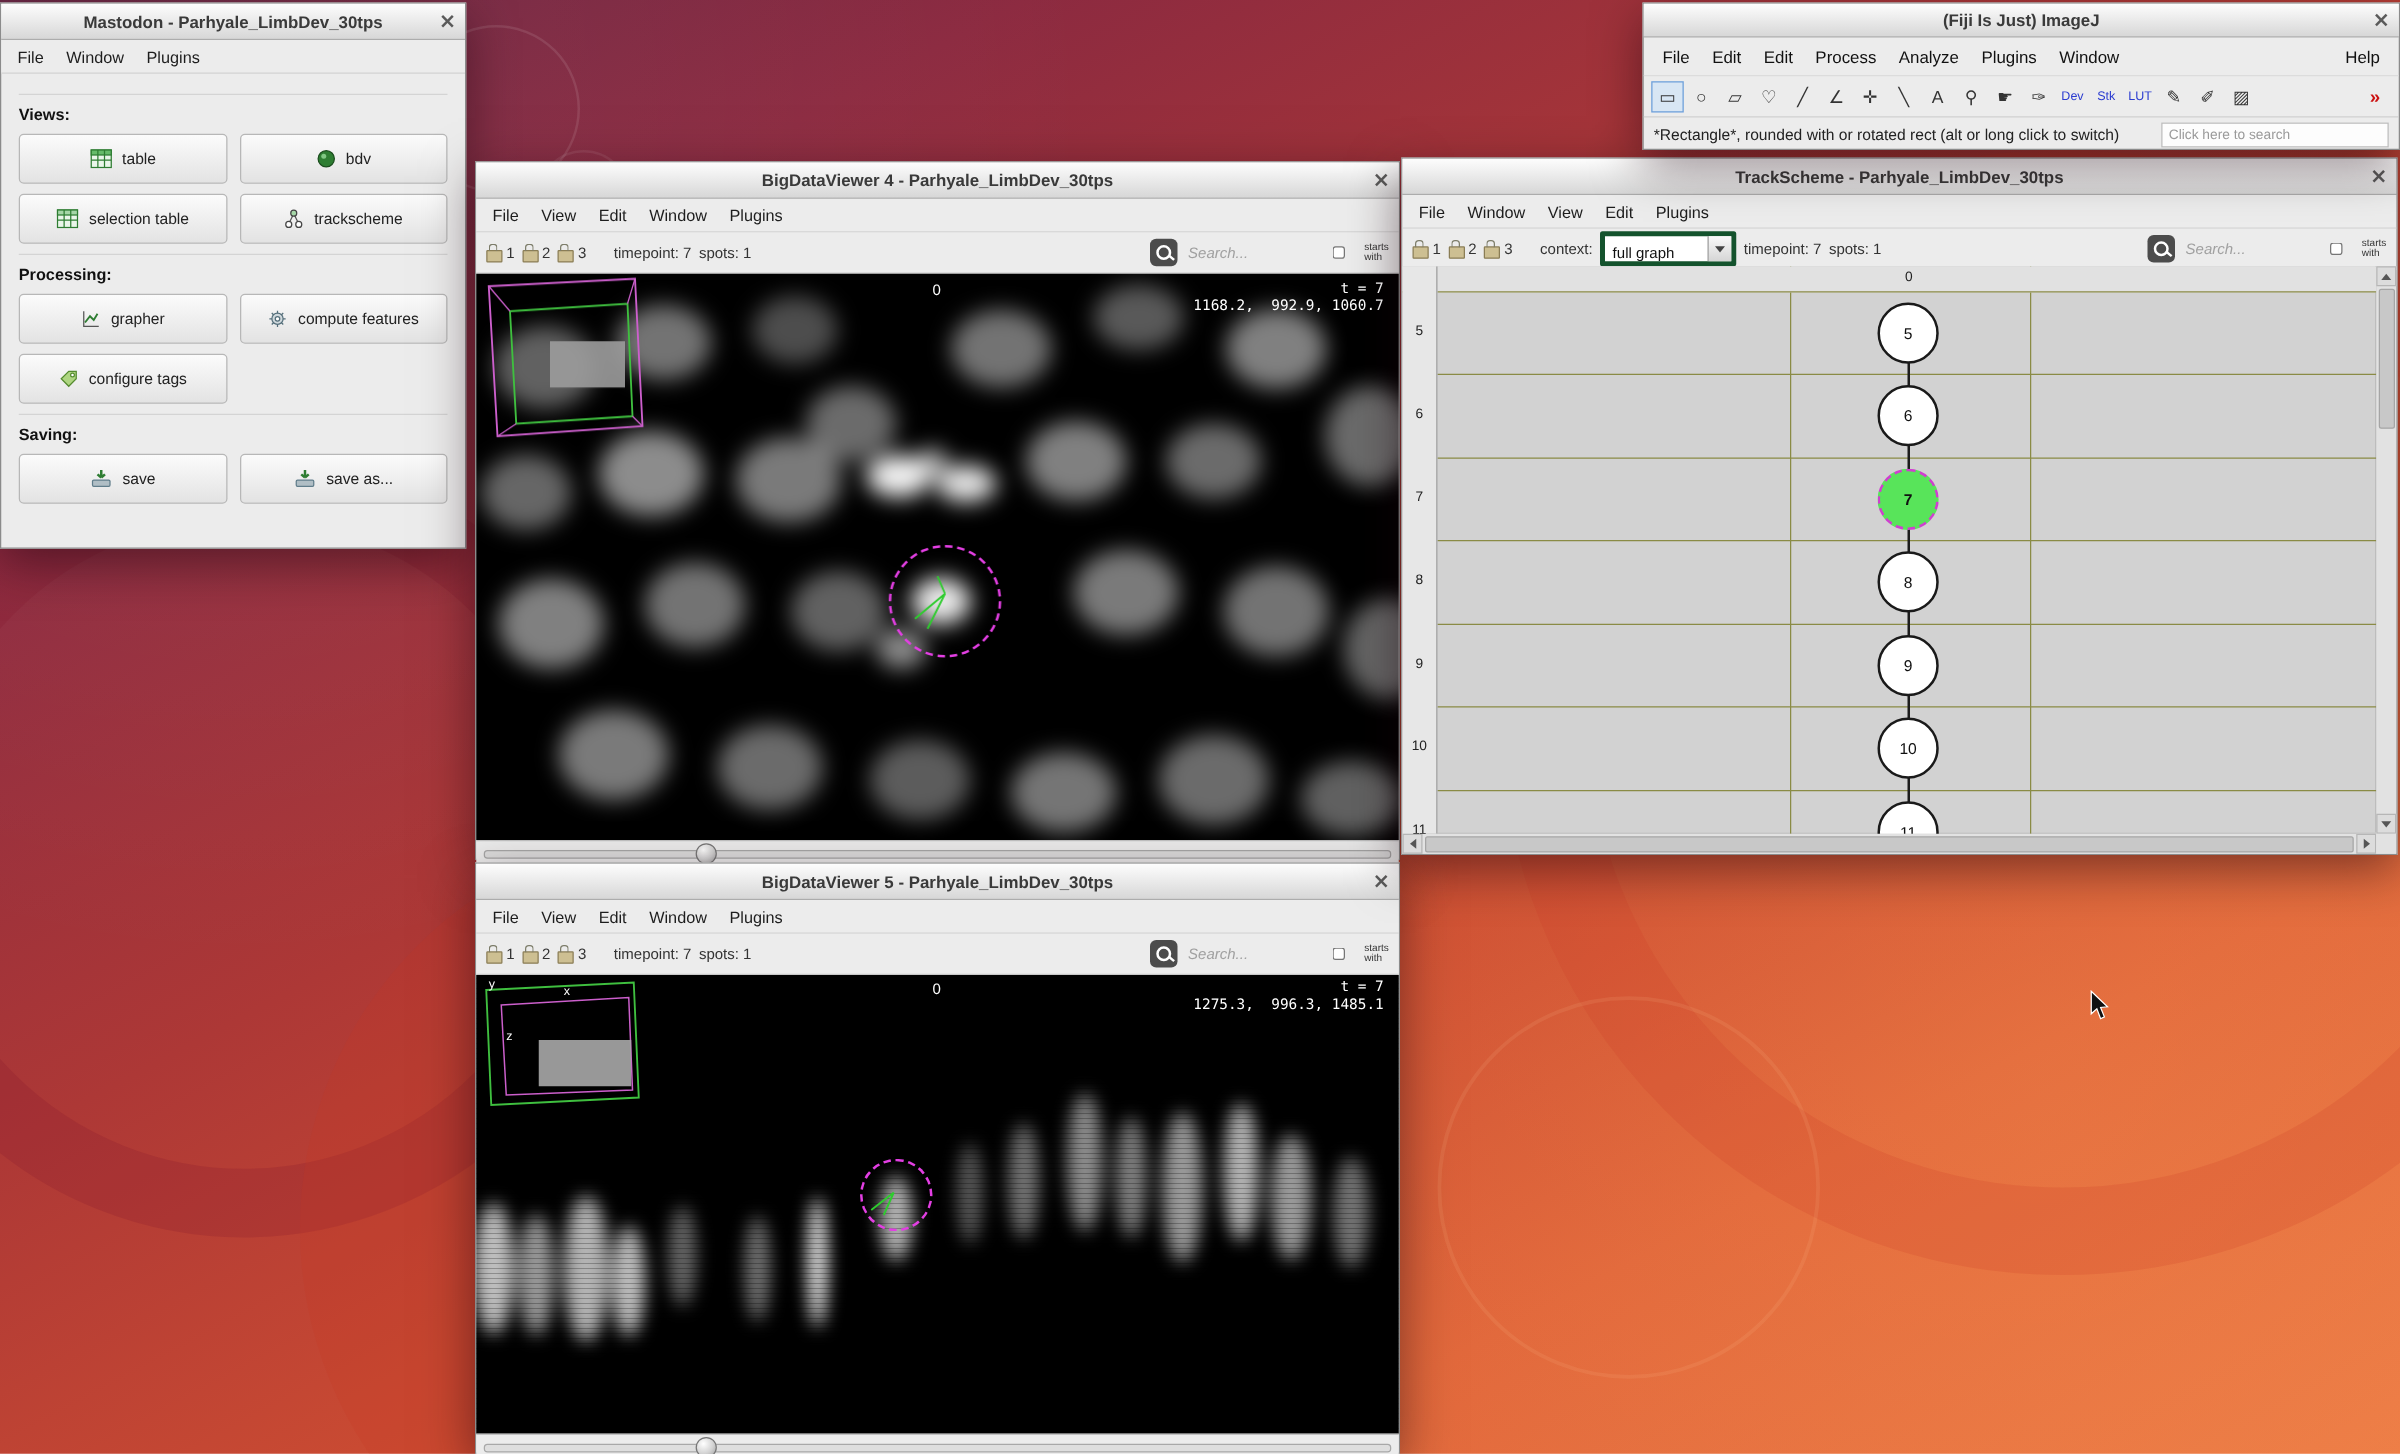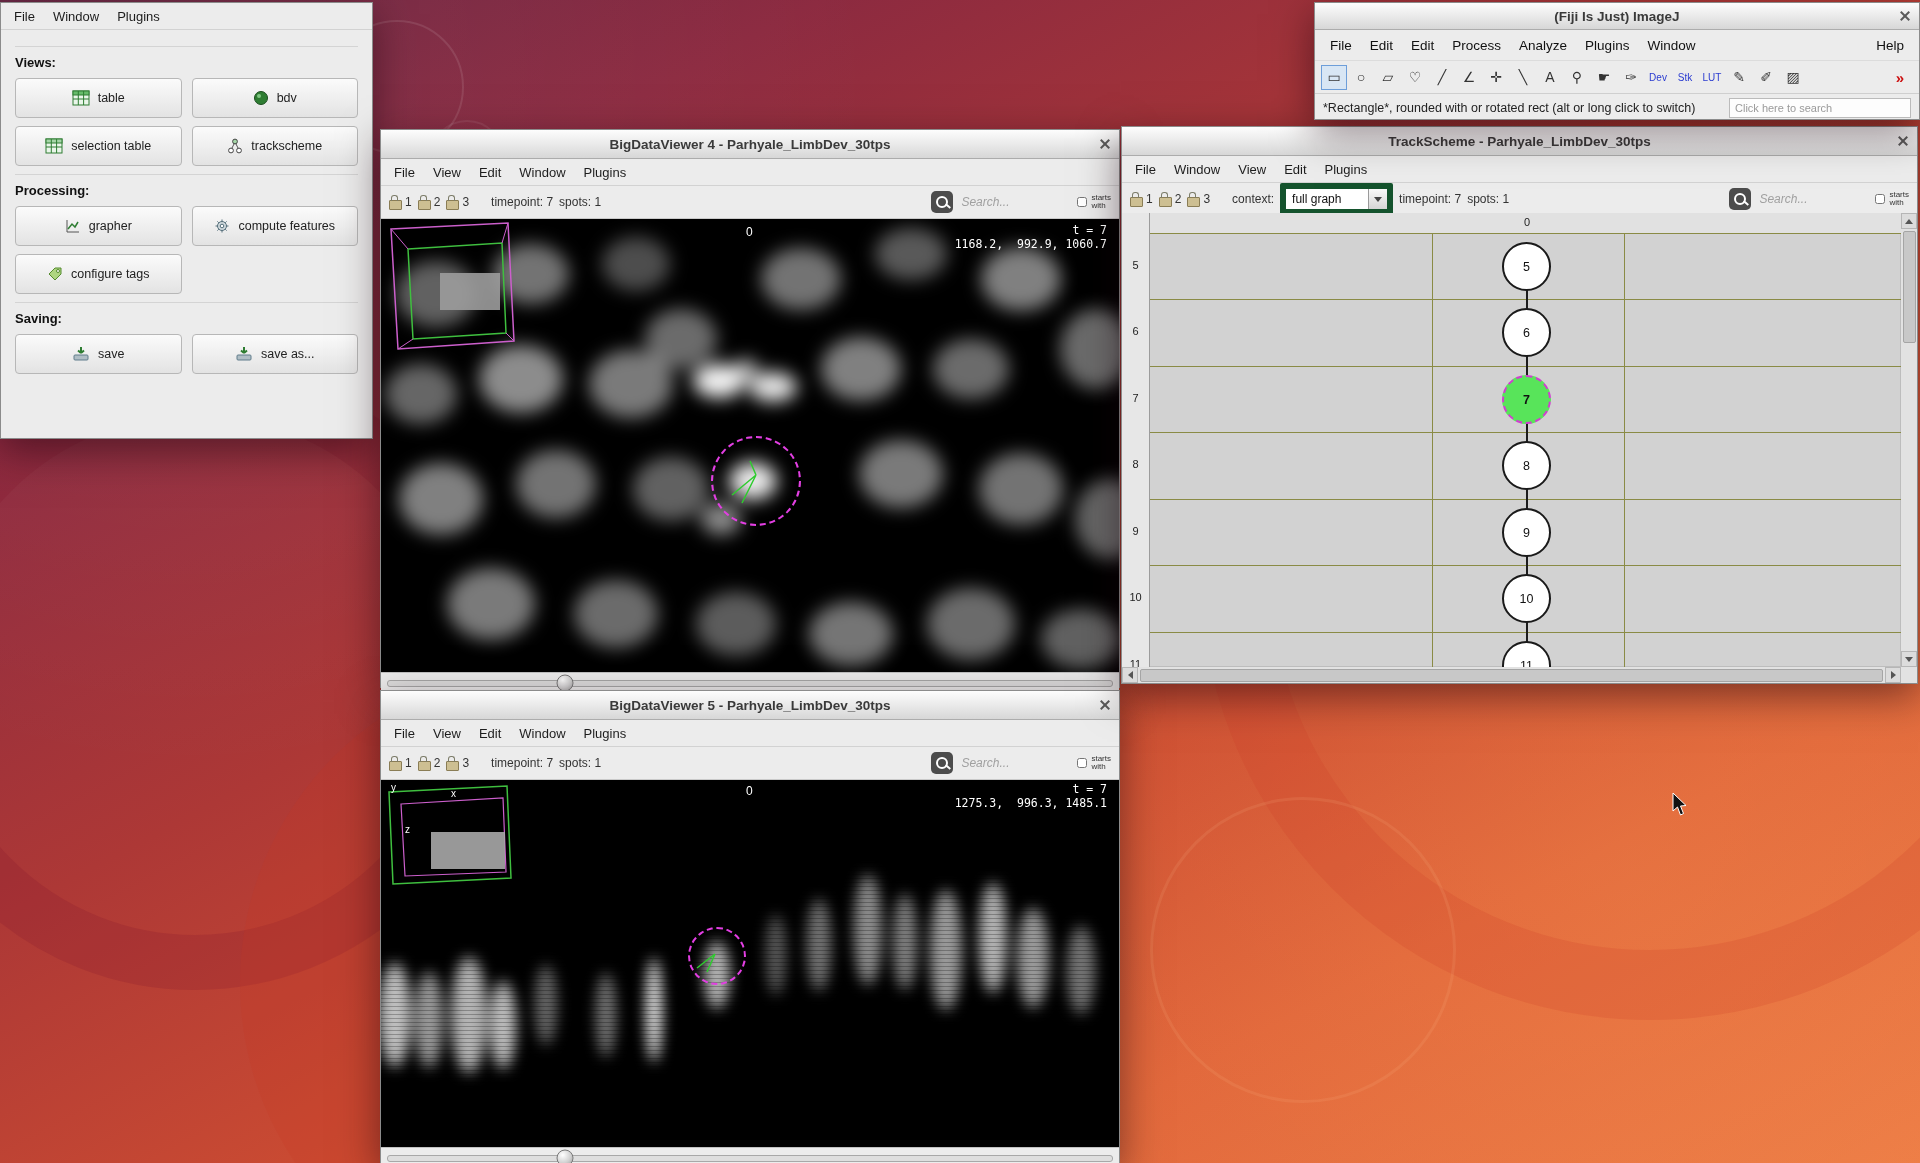--- a/index.html
+++ b/index.html
@@ -34,21 +34,21 @@
   .lock{position:relative;width:11px;height:8px;background:#cdbf92;border:1px solid #8a7d55;border-radius:1px;margin-top:6px}
   .lock::before{content:"";position:absolute;top:-6px;left:1px;width:5px;height:5px;
         border:1.5px solid #7d7d6a;border-bottom:none;border-radius:3px 3px 0 0}
   .gap{width:10px}
   .grow{flex:1}
   .searchbtn{width:22px;height:22px;border-radius:5px;background:#4c4c4c;display:flex;align-items:center;justify-content:center}
   .mag{position:relative;width:8px;height:8px;border:2px solid #fff;border-radius:50%}
   .mag::after{content:"";position:absolute;width:6px;height:2px;background:#fff;right:-5px;bottom:-1px;transform:rotate(40deg)}
   .sfield{font-style:italic;font-size:12px;border:none;background:transparent;width:108px;outline:none;color:#444}
   .sfield::placeholder{color:#a0a0a0;font-style:italic}
-  .sw{display:flex;align-items:center;gap:4px}
+  .sw{display:flex;align-items:center;gap:15px}
   .sw input{width:10px;height:10px;margin:0}
   .swlines{display:flex;flex-direction:column;font-size:8px;line-height:8px;color:#333}
 
   
   .canvas{position:relative;background:#000;overflow:hidden}
   .ovl{position:absolute;color:#fff;font-size:12px}
   .coords{font-family:"DejaVu Sans Mono",monospace;white-space:pre;font-size:11.5px}
   .sel{position:absolute;border:2px dashed #e33fe3;border-radius:50%;box-sizing:border-box}
   .scan{position:absolute;inset:0;background:repeating-linear-gradient(0deg, rgba(0,0,0,.25) 0 1px, transparent 1px 4px)}
   .slider{height:20px;background:#ececec;border-top:1px solid #c2c2c2;display:flex;align-items:center;padding:0 6px;position:relative}
@@ -71,21 +71,21 @@
   .ts-header{position:absolute;left:0;right:0;top:0;height:20px;background:#e1e1e1;border-bottom:1px solid #8a8b45;z-index:3}
   .ts-header span{position:absolute;left:381px;width:48px;text-align:center;top:3px;font-size:11px;color:#222}
   .ts-gutter{position:absolute;left:0;top:0;bottom:0;width:27px;background:#e7e7e7;border-right:1px solid #9c9c9c;z-index:4}
   .ts-gutter span{position:absolute;left:0;width:27px;text-align:center;font-size:11px;color:#222}
   .vline{position:absolute;top:0;bottom:0;width:1px;background:#8a8b45;z-index:1}
   .hline{position:absolute;left:27px;right:0;height:1px;background:#8a8b45;z-index:1}
   .edge{position:absolute;width:2px;background:#1c1c1c;z-index:1}
   .node{position:absolute;width:49px;height:49px;border-radius:50%;background:#fff;border:2px solid #1a1a1a;
         display:flex;align-items:center;justify-content:center;font-size:12.5px;color:#111;z-index:2;box-sizing:border-box}
   .node.selected{background:#58e45a;border:2.5px dashed #cf3fcf;font-weight:bold}
-  .combo{display:flex;align-items:center;height:20px;border:6px solid #14532d;background:#fff;border-radius:2px}
+  .combo{display:flex;align-items:flex-end;height:20px;border:4px solid #14532d;background:#fff;border-radius:2px}
   .combo .val{padding:0 6px;font-size:12px;min-width:70px;color:#111}
   .combo .drop{width:18px;height:100%;background:linear-gradient(#fafafa,#d5d5d5);border-left:1px solid #9a9a9a;
         display:flex;align-items:center;justify-content:center}
   .tri-down{width:0;height:0;border-left:4px solid transparent;border-right:4px solid transparent;border-top:5px solid #444}
   .vsb{position:absolute;top:86px;right:0;bottom:16px;width:16px;background:#e2e2e2;border-left:1px solid #bdbdbd}
   .hsb{position:absolute;left:0;right:16px;bottom:0;height:16px;background:#e2e2e2;border-top:1px solid #bdbdbd;display:flex;align-items:center}
   .sbbtn{width:16px;height:16px;background:#dcdcdc;border:1px solid #b6b6b6;box-sizing:border-box;
         display:flex;align-items:center;justify-content:center;flex:0 0 auto}
   .tri-up2{width:0;height:0;border-left:4px solid transparent;border-right:4px solid transparent;border-bottom:5px solid #555}
   .tri-dn2{width:0;height:0;border-left:4px solid transparent;border-right:4px solid transparent;border-top:5px solid #555}
@@ -114,20 +114,24 @@
 <body>
 
 <div class="deco" style="left:-120px;top:360px;width:520px;height:520px;border:55px solid rgba(130,25,45,.22)"></div>
 <div class="deco" style="right:-180px;top:120px;width:760px;height:760px;border:70px solid rgba(205,60,40,.20)"></div>
 <div class="deco" style="left:240px;bottom:-140px;width:640px;height:640px;background:rgba(200,55,35,.18)"></div>
 <div class="deco" style="left:330px;top:20px;width:130px;height:130px;border:2px solid rgba(255,255,255,.10)"></div>
 <div class="deco" style="left:430px;top:120px;width:70px;height:70px;border:2px solid rgba(255,255,255,.08)"></div>
 <div class="deco" style="left:1150px;bottom:60px;width:300px;height:300px;border:3px solid rgba(255,200,150,.12)"></div>
 
 <section class="win" style="left:0;top:2px;width:373px;height:437px">
+  <div class="tbar">
+    <span>Mastodon - Parhyale_LimbDev_30tps</span>
+    <span class="xbtn"></span>
+  </div>
   <div class="mbar">
     <span>File</span>
     <span>Window</span>
     <span>Plugins</span>
   </div>
   <div class="mst-body">
     <div class="sect first">Views:</div>
     <div class="mst-grid">
       <div class="mst-btn">
         <svg width="18" height="16" viewBox="0 0 18 16">

